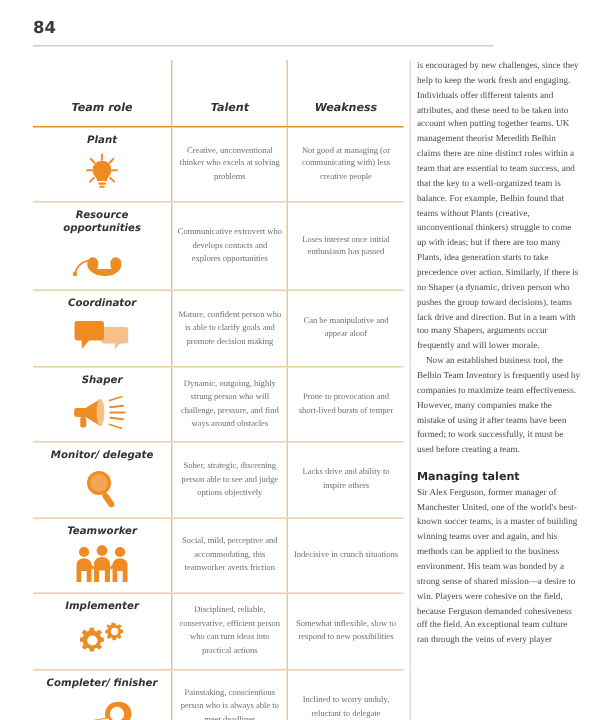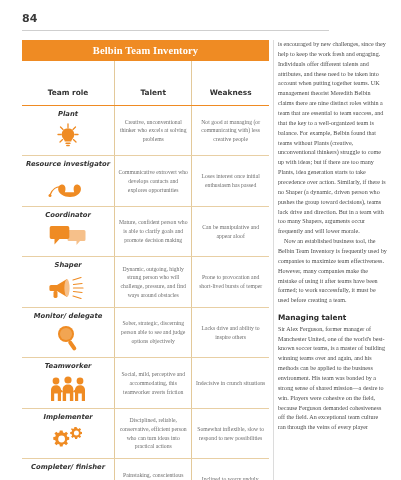--- a/index.html
+++ b/index.html
@@ -52,20 +52,21 @@
   table.belbin th {
     font-family: "DejaVu Sans", sans-serif;
     font-weight: bold;
     font-size: 7.4px;
     color: #333333;
     text-align: center;
     padding: 27px 2px 8px 2px;
     border-bottom: 1.2px solid #ef8b23;
     background: #ffffff;
     vertical-align: middle;
+    font-style: italic;
   }
   table.belbin th.c2, table.belbin th.c3 { border-left: 1px solid #e3c99a; }
 
   table.belbin td {
     border-bottom: 1px solid #e8cfa4;
     background: #ffffff;
     vertical-align: middle;
     padding: 4px 3px;
   }
   table.belbin td.talent, table.belbin td.weak { border-left: 1px solid #e3c99a; }
@@ -113,21 +114,20 @@
 
   <div class="runhead">
     <span class="folio">84</span>
   </div>
   <div class="runrule"></div>
 
   <div class="body">
 
     <div class="col-left">
 
-      <div class="tbl-title">Belbin Team Inventory</div>
 
       <table class="belbin">
         <colgroup>
             <col class="c1">
             <col class="c2">
             <col class="c3">
           </colgroup>
         <thead>
           <tr>
             <th class="c1">Team role</th>
@@ -160,21 +160,21 @@
             <td class="talent">
               <div class="cell-text">Creative, unconventional thinker who excels at solving problems</div>
             </td>
             <td class="weak">
               <div class="cell-text">Not good at managing (or communicating with) less creative people</div>
             </td>
           </tr>
 
           <tr>
             <td class="role-cell">
-              <div class="role-name">Resource investigator</div>
+              <div class="role-name">Resource opportunities</div>
               <div class="icon-wrap">
                 <svg width="40" height="26" viewBox="0 0 40 26">
                   <path d="M2 21c2-6 7-9 11-8" fill="none" stroke="#ef8b23" stroke-width="1.2" stroke-linecap="round"></path>
                   <path d="M13.5 10.5c2.2-.4 3.6 1.2 3.9 3.2.4 2.5-.6 4.6-.6 4.6h9.5s-1-2.1-.6-4.6c.3-2 1.7-3.6 3.9-3.2 2.6.5 3.6 3 3.3 5.3-.5 3.9-4.6 7.2-10.9 7.2S10.7 19.7 10.2 15.8c-.3-2.3.7-4.8 3.3-5.3z" fill="#ef8b23"></path>
                   <circle cx="2" cy="21.6" r="1.5" fill="#ef8b23"></circle>
                 </svg>
               </div>
             </td>
             <td class="talent">
               <div class="cell-text">Communicative extrovert who develops contacts and explores opportunities</div>

